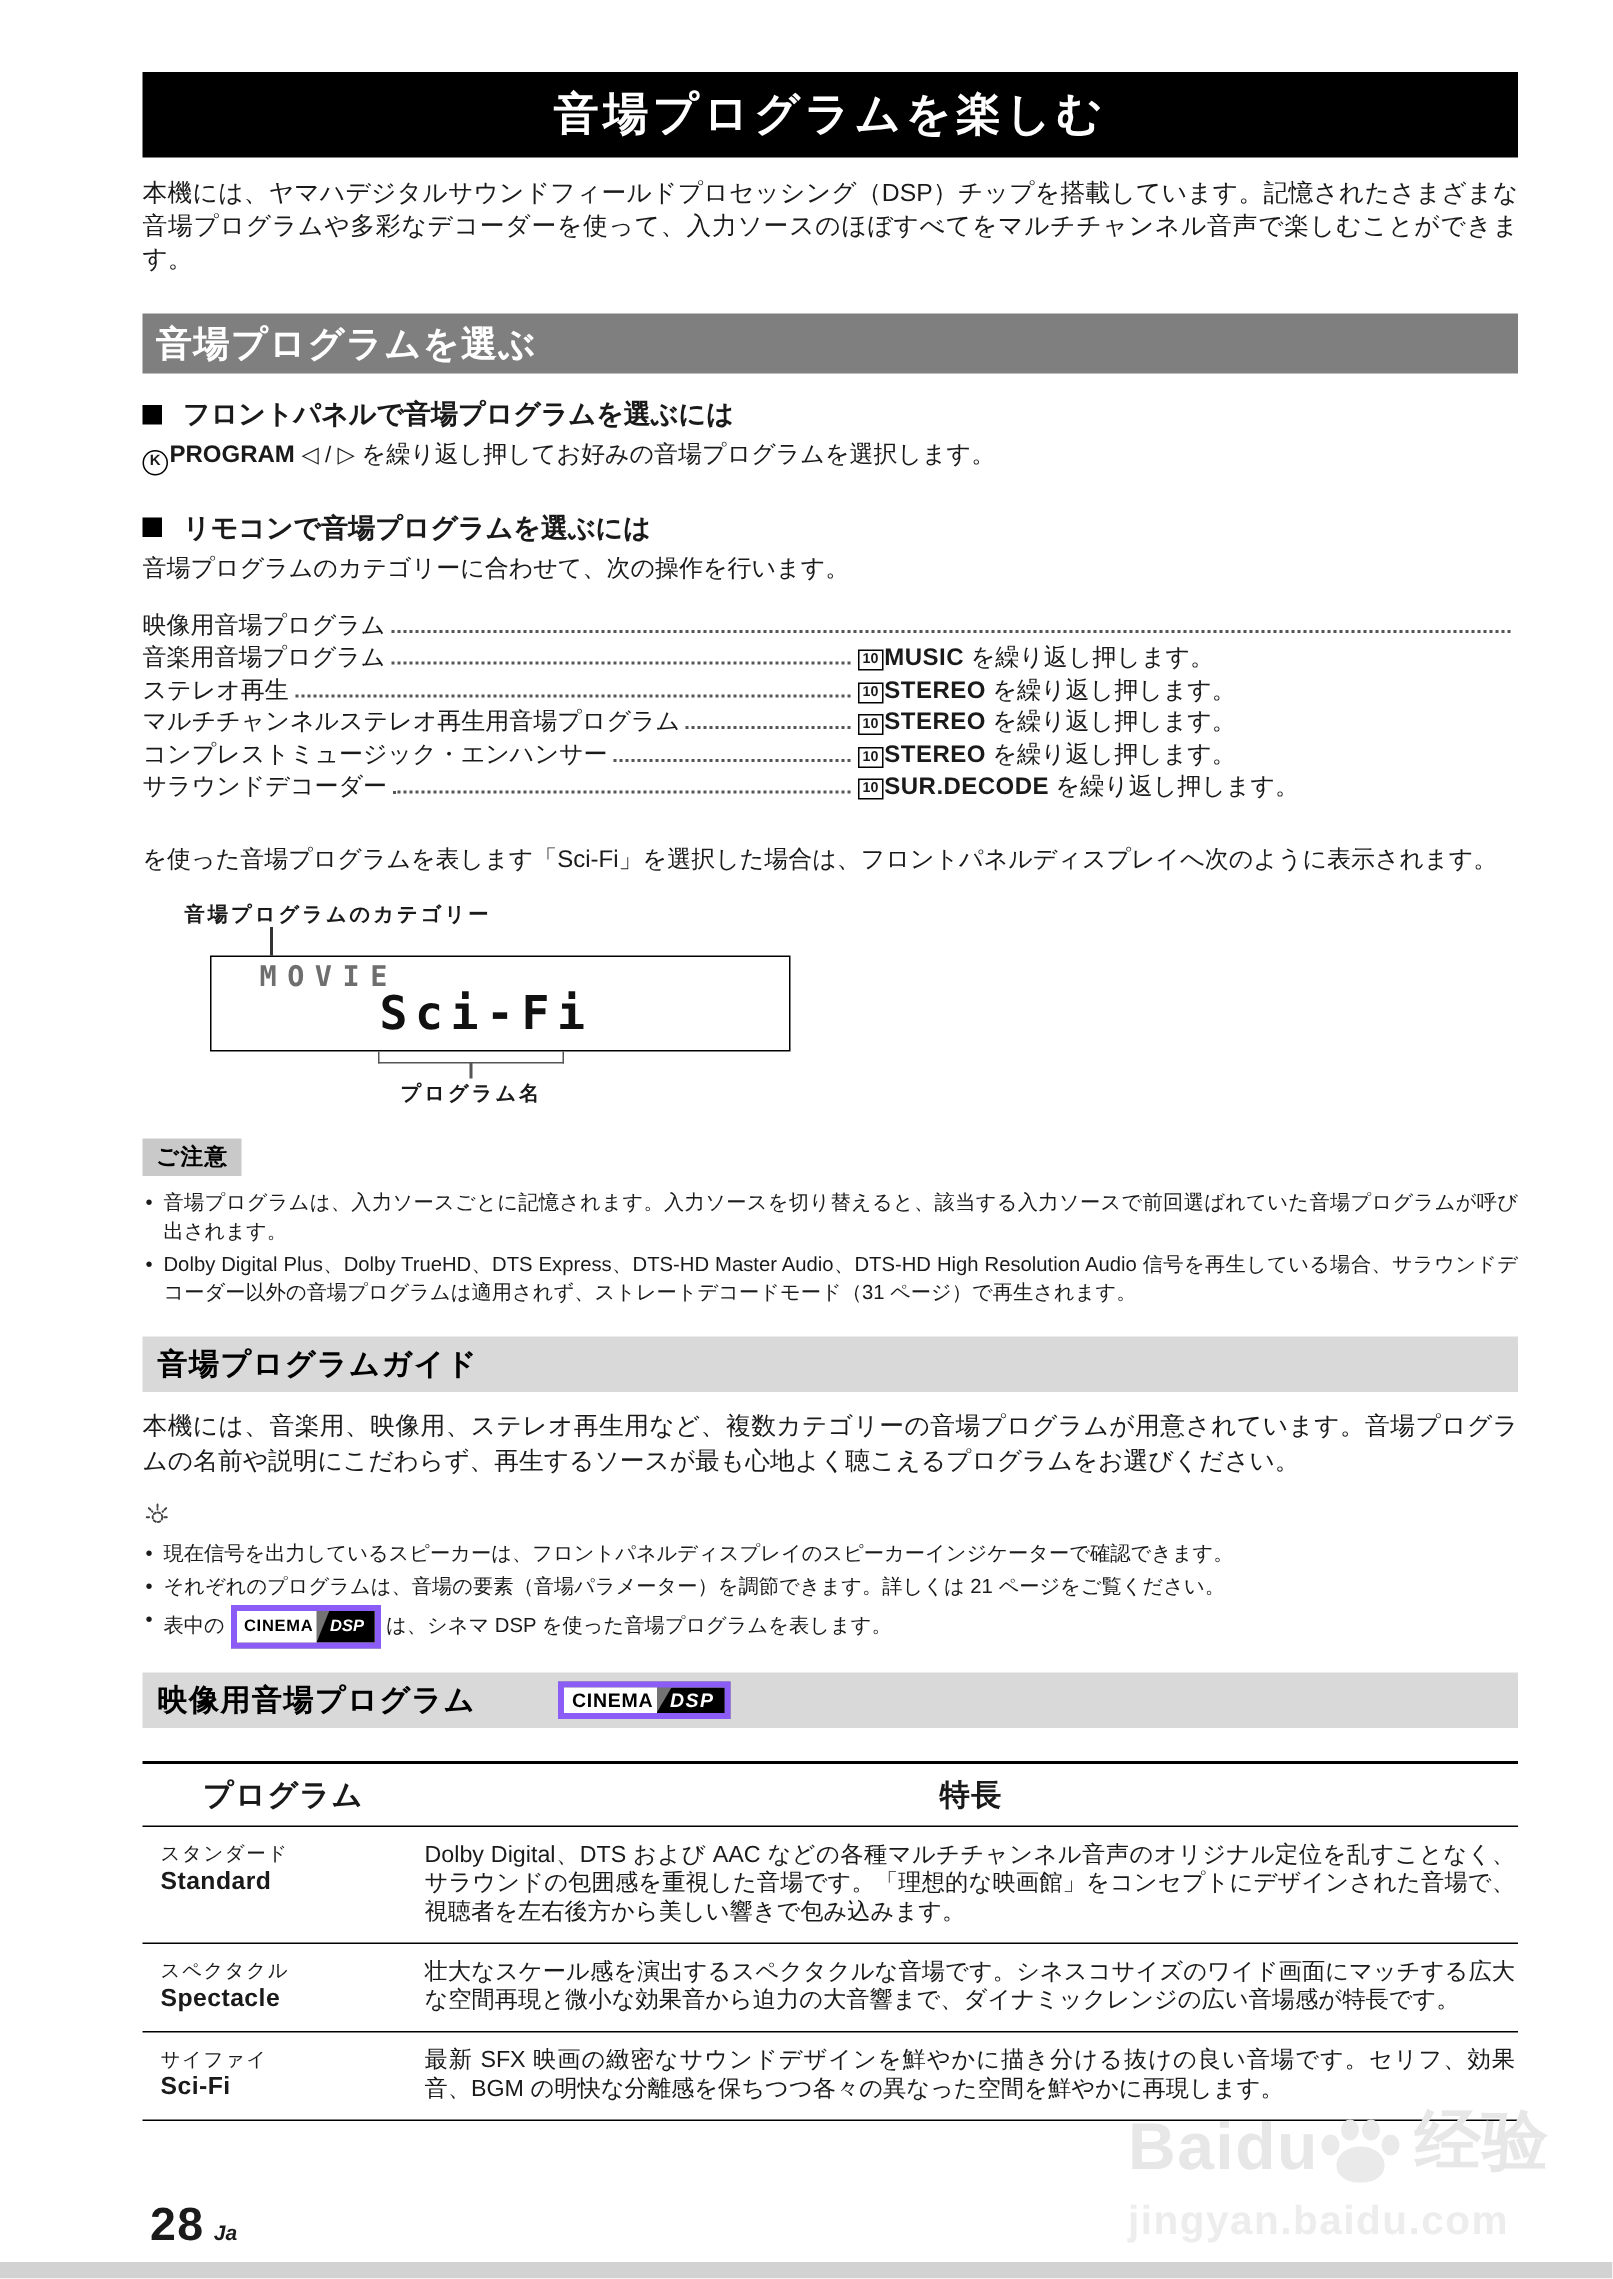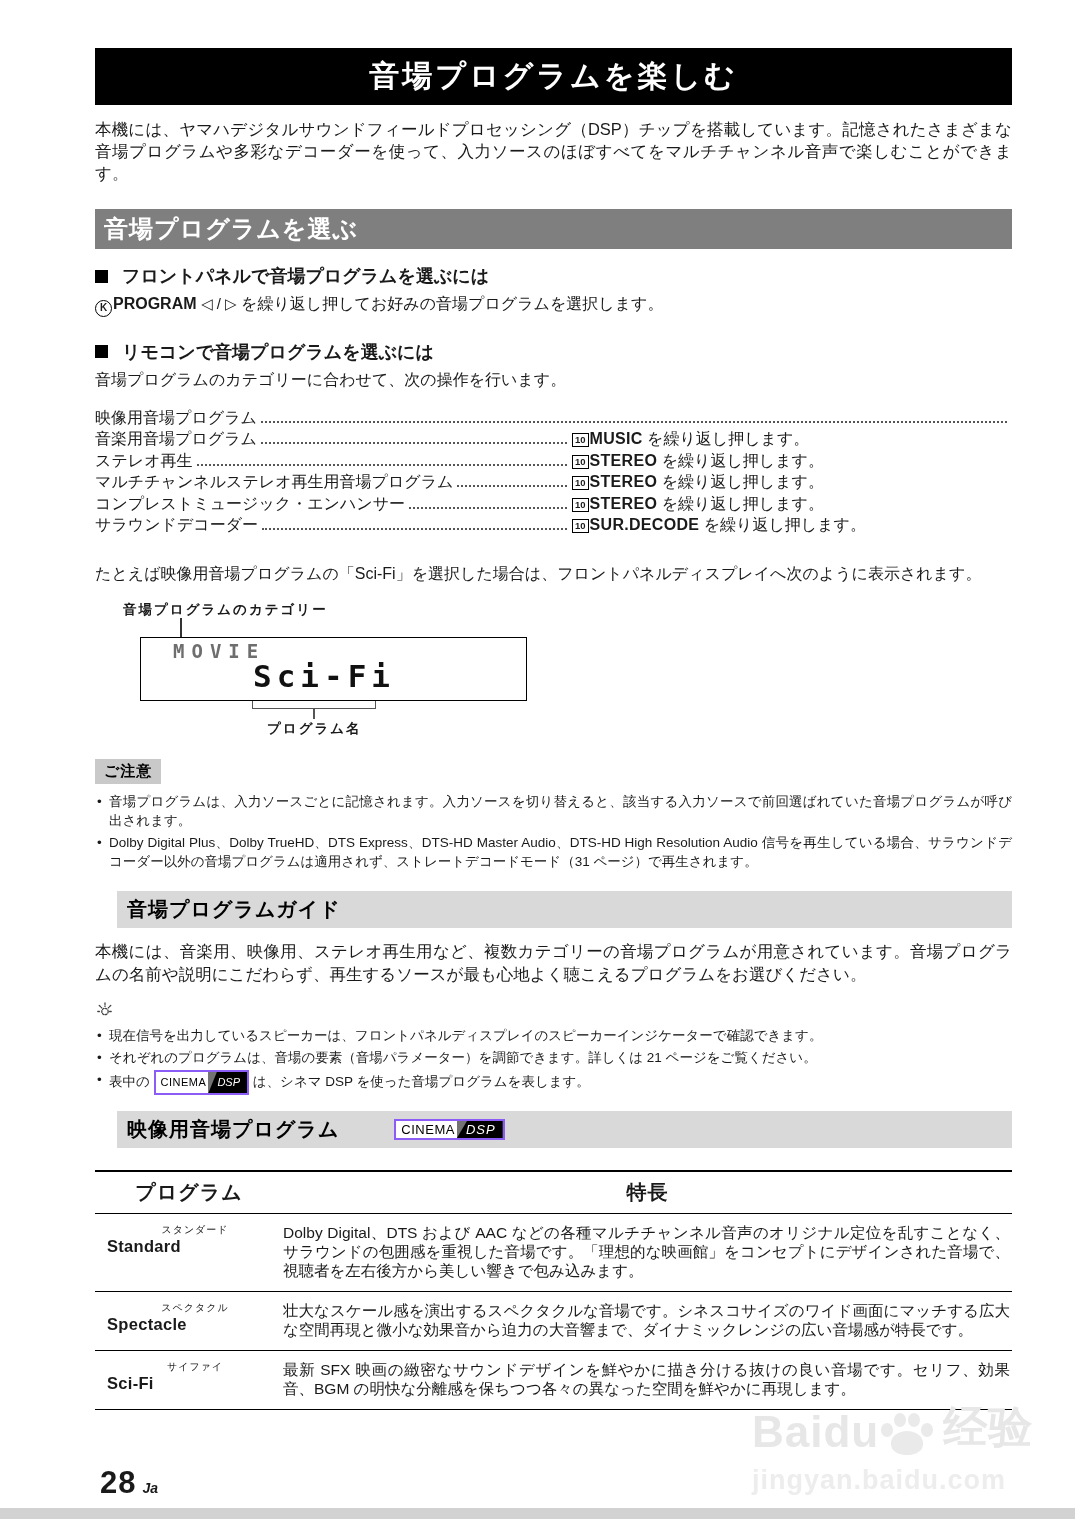--- a/index.html
+++ b/index.html
@@ -15,21 +15,21 @@
     display:flex;align-items:center;justify-content:center;
     font-size:30px;font-weight:bold;letter-spacing:3px;}
 
   .intro{margin-top:13px;font-size:16.5px;line-height:22px;text-align:justify;}
 
   
   .band-dark{margin-top:25px;height:40px;background:#7f7f7f;color:#fff;
     display:flex;align-items:center;font-size:24px;font-weight:bold;
     padding-left:9px;box-sizing:border-box;letter-spacing:1px;}
   .band-light{background:#d9d9d9;color:#000;display:flex;align-items:center;
-    font-size:20px;font-weight:bold;padding:5px 10px;letter-spacing:1px;margin-left:22px;}
+    font-size:20px;font-weight:bold;padding:5px 10px;letter-spacing:1px;}
 
   
   .subhead{margin-top:15px;font-size:18px;font-weight:bold;display:flex;align-items:center;}
   .sqbul{display:inline-block;width:13px;height:13px;background:#000;margin-right:14px;flex:none;}
 
   .bodyline{margin-top:5px;font-size:16px;line-height:22px;}
 
   .circleK{display:inline-flex;align-items:center;justify-content:center;
     width:15px;height:15px;border:1.2px solid #000;border-radius:50%;
     font-size:10px;font-weight:bold;margin-right:1px;vertical-align:-2px;}
@@ -72,37 +72,37 @@
     margin-bottom:3px;text-align:justify;}
   .note li::before,.tips li::before{content:"•";position:absolute;left:2px;top:0;}
 
   .guide-band{margin-top:20px;}
   .guide-body{margin-top:12px;font-size:16.5px;line-height:23px;text-align:justify;}
 
   .tips{margin-top:10px;}
   .tip-icon{display:block;margin:0 0 3px 2px;}
 
   
-  .cdsp{display:inline-flex;border:2px solid #8b5cf6;font-weight:normal;background:#737373;
+  .cdsp{display:inline-flex;border:4px solid #8b5cf6;font-weight:bold;background:#737373;
     align-items:stretch;vertical-align:middle;}
   .cdsp-cinema{background:#fff;color:#000;padding:1px 2px 1px 5px;font-size:13px;letter-spacing:0.5px;}
   .cdsp-dsp{background:#000;color:#fff;font-style:italic;padding:1px 7px 1px 9px;font-size:13px;
     clip-path:polygon(22% 0,100% 0,100% 100%,0 100%);}
   .cdsp.small .cdsp-cinema{font-size:11px;}
   .cdsp.small .cdsp-dsp{font-size:11px;}
   .movie-band{margin-top:16px;display:flex;align-items:center;gap:55px;}
 
   
   .program-table{margin-top:22px;border-top:2.5px solid #000;}
   .trow{display:grid;grid-template-columns:188px 1fr;border-bottom:1.5px solid #000;}
   .thead-row{padding:7px 0;}
   .th{font-size:20px;font-weight:bold;text-align:center;letter-spacing:1px;}
   .tbody-row{padding:9px 0 11px;}
   .cell-name{padding-left:12px;}
-  .furigana{font-size:10px;letter-spacing:1px;display:block;margin-bottom:0px;text-align:center;}
+  .furigana{font-size:13px;letter-spacing:1px;display:block;margin-bottom:0px;}
   .pname{font-size:16.5px;font-weight:bold;letter-spacing:0.3px;}
   .cell-desc{font-size:15.5px;line-height:19px;padding-right:2px;text-align:justify;}
 
   
   .watermark{position:absolute;left:752px;top:1358px;width:300px;color:#e7e7e7;
     pointer-events:none;}
   .wm-brand{display:flex;align-items:flex-end;font-size:44px;font-weight:bold;
     letter-spacing:1px;color:#e7e7e7;position:relative;}
   .wm-paw{position:relative;width:52px;height:44px;margin:0 2px;flex:none;}
   .wm-paw .pad{position:absolute;left:10px;top:18px;width:32px;height:24px;
@@ -177,21 +177,21 @@
       <span class="leader"></span>
       <span class="action"><span class="badge10">10</span><span class="btn-name">STEREO</span> <span>を繰り返し押します。</span></span>
     </div>
     <div class="lrow">
       <span class="lbl">サラウンドデコーダー</span>
       <span class="leader"></span>
       <span class="action"><span class="badge10">10</span><span class="btn-name">SUR.DECODE</span> <span>を繰り返し押します。</span></span>
     </div>
   </div>
 
-  <p class="example">たとえば映像用音場プログラムの「Sci-Fi」を選択した場合は、フロントパネルディスプレイへ次のように表示されます。</p>
+  <p class="example">を使った音場プログラムを表します「Sci-Fi」を選択した場合は、フロントパネルディスプレイへ次のように表示されます。</p>
 
   <div class="diagram">
     <div class="cat-label">音場プログラムのカテゴリー</div>
     <div class="cat-line"></div>
     <div class="fpd-box">
       <div class="fpd-movie">MOVIE</div>
       <div class="fpd-scifi">Sci-Fi</div>
     </div>
     <div class="bracket"></div>
     <div class="bracket-line"></div>

